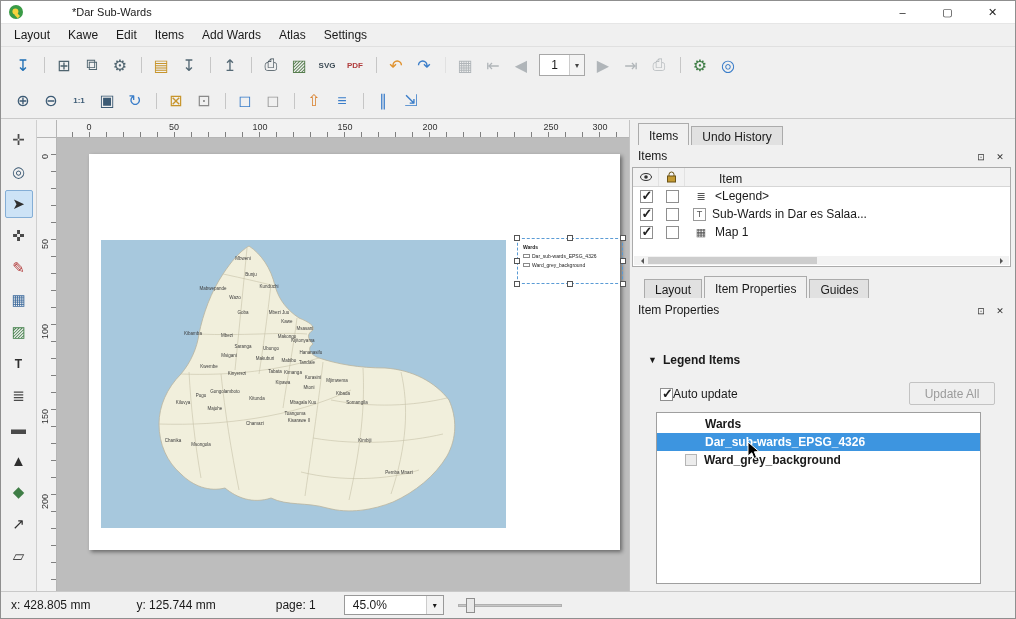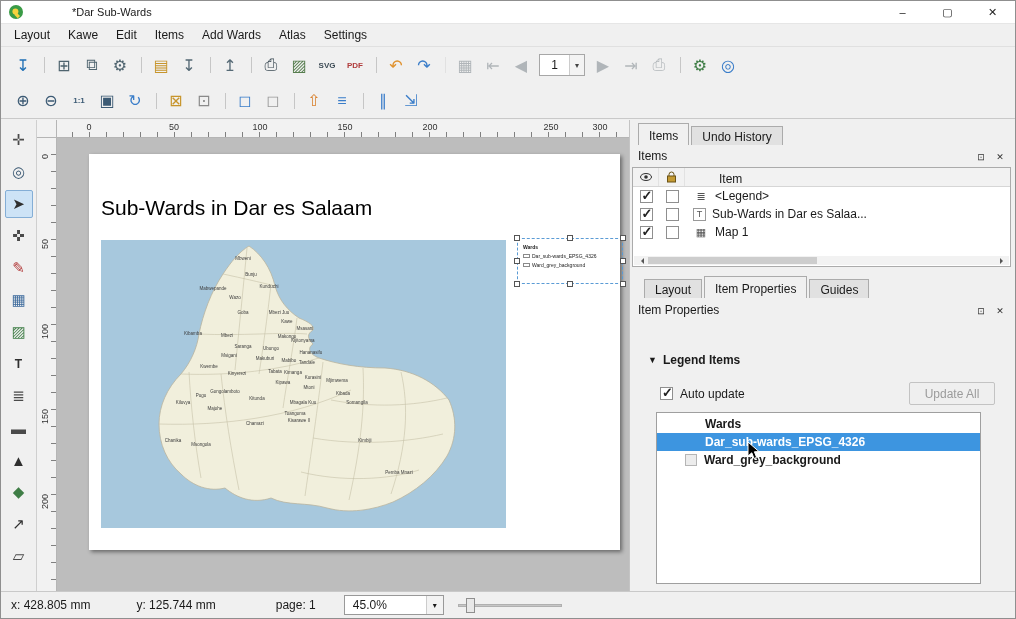--- a/index.html
+++ b/index.html
@@ -83,21 +83,21 @@
   .it-label { margin-left:6px; white-space:nowrap; }
   .hscroll { position:absolute; left:1px; right:1px; bottom:1px; height:9px; background:#f2f2f2; }
   .hscroll .thumb { position:absolute; left:14px; width:45%; top:1px; bottom:1px; background:#cdcdcd; }
   .sarrow { position:absolute; top:0; width:13px; height:100%; display:flex; align-items:center; justify-content:center; }
   .sarrow.l{left:0;} .sarrow.r{right:0;}
   .sarrow.l::before{content:""; border:3px solid transparent; border-right-color:#555;}
   .sarrow.r::before{content:""; border:3px solid transparent; border-left-color:#555;}
   .legend-bar { position:absolute; left:2px; right:4px; top:200px; height:19px; background:#d6d6d6; border:1px solid #c0c0c0; display:flex; align-items:center; padding-left:10px; font-weight:bold; }
   .group-row { position:absolute; left:18px; top:233px; font-weight:bold; display:flex; align-items:center; gap:6px; }
   .group-arrow { font-size:9px; }
-  .auto-row { position:absolute; left:30px; top:267px; display:flex; align-items:flex-start; gap:7px; }
+  .auto-row { position:absolute; left:30px; top:267px; display:flex; align-items:flex-end; }
   .update-btn { position:absolute; right:20px; top:262px; width:86px; height:23px; background:#efefef; border:1px solid #c3c3c3; color:#9b9b9b; display:flex; align-items:center; justify-content:center; border-radius:2px; }
   .legend-list { position:absolute; left:26px; right:34px; top:292px; height:172px; background:#fff; border:1px solid #9f9f9f; padding-top:2px; }
   .legend-row { height:18px; display:flex; align-items:center; font-weight:bold; padding-left:48px; color:#1a1a1a; }
   .legend-row.selected { background:#3d95e0; color:#fff; }
   .legend-row .swatch { display:none; }
   .legend-row.has-swatch { padding-left:28px; }
   .legend-row.has-swatch .swatch { display:block; width:12px; height:12px; background:#ececec; border:1px solid #b5b5b5; margin-right:7px; flex:none; }
   
   .statusbar { position:absolute; left:0; right:0; bottom:0; height:27px; background:#f0f0f0; border-top:1px solid #c9c9c9; display:flex; align-items:center; padding:0 10px; }
   .sb-msg { flex:1; }
@@ -226,21 +226,20 @@
 
   <span class="v-num" style="top: 16px;">0</span>
       <span class="v-num" style="top: 101px;">50</span>
       <span class="v-num" style="top: 186px;">100</span>
       <span class="v-num" style="top: 271px;">150</span>
       <span class="v-num" style="top: 356px;">200</span>
     </div>
 
   <div class="canvas">
     <div class="page">
-      <div class="page-title">Sub-Wards in Dar es Salaam</div>
 
       <div class="map">
         <svg viewBox="0 0 405 288" width="405" height="288">
           <rect x="0" y="0" width="405" height="288" fill="#a7c8dd"></rect>
           <path stroke="#b9b49e" stroke-width="0.8" d="M148,6 C160,14 170,28 174,46 C178,60 186,70 198,78 C208,82 214,86 212,90 C206,94 206,98 212,104 C206,108 208,114 218,118 C236,124 258,128 284,128 C312,130 334,142 348,160 C356,178 356,198 346,216 C334,236 314,252 292,262 C272,270 248,274 226,268 C206,262 186,266 170,258 C152,264 136,258 124,248 C108,252 92,246 80,234 C66,222 58,204 58,184 C58,166 66,148 80,134 C90,122 96,108 98,94 C102,74 110,52 122,34 C130,22 138,12 148,6 Z" fill="#f1efdc"></path>
           <path fill="none" stroke-width="0.6" d="M122,34 C150,40 166,44 174,46 M98,94 C140,96 180,92 206,94 M80,134 C130,136 180,130 218,118 M58,184 C120,186 190,178 250,150 M146,8 C142,50 138,90 134,130 M170,44 C166,80 162,108 158,134 M196,78 C192,110 186,140 182,168 M120,134 C124,172 130,210 138,250 M88,132 C90,168 94,204 100,238 M222,122 C218,158 212,200 204,256 M262,128 C264,166 260,206 248,260 M300,132 C308,166 306,206 290,254 M230,160 C272,168 312,166 346,158 M212,198 C258,206 308,202 342,194 M200,232 C240,242 288,240 318,230" stroke="#c6c1a8"></path>
         </svg>
         <span>
           
         <span class="map-label" style="left: 142px; top: 18px;">Mbweni</span><span class="map-label" style="left: 150px; top: 34px;">Bunju</span><span class="map-label" style="left: 112px; top: 48px;">Mabwepande</span><span class="map-label" style="left: 134px; top: 57px;">Wazo</span><span class="map-label" style="left: 168px; top: 46px;">Kunduchi</span><span class="map-label" style="left: 142px; top: 72px;">Goba</span><span class="map-label" style="left: 178px; top: 72px;">Mbezi Juu</span><span class="map-label" style="left: 186px; top: 81px;">Kawe</span><span class="map-label" style="left: 204px; top: 88px;">Msasani</span><span class="map-label" style="left: 186px; top: 96px;">Makongo</span><span class="map-label" style="left: 92px; top: 93px;">Kibamba</span><span class="map-label" style="left: 126px; top: 95px;">Mbezi</span><span class="map-label" style="left: 202px; top: 100px;">Kijitonyama</span><span class="map-label" style="left: 142px; top: 106px;">Saranga</span><span class="map-label" style="left: 170px; top: 108px;">Ubungo</span><span class="map-label" style="left: 210px; top: 112px;">Hananasifu</span><span class="map-label" style="left: 128px; top: 115px;">Msigani</span><span class="map-label" style="left: 164px; top: 118px;">Makuburi</span><span class="map-label" style="left: 188px; top: 120px;">Mabibo</span><span class="map-label" style="left: 108px; top: 126px;">Kwembe</span><span class="map-label" style="left: 206px; top: 122px;">Tandale</span><span class="map-label" style="left: 136px; top: 133px;">Kinyerezi</span><span class="map-label" style="left: 174px; top: 131px;">Tabata</span><span class="map-label" style="left: 192px; top: 132px;">Kimanga</span><span class="map-label" style="left: 212px; top: 137px;">Kurasini</span><span class="map-label" style="left: 182px; top: 142px;">Kipawa</span><span class="map-label" style="left: 208px; top: 147px;">Mtoni</span><span class="map-label" style="left: 236px; top: 140px;">Mjimwema</span><span class="map-label" style="left: 124px; top: 151px;">Gongolamboto</span><span class="map-label" style="left: 156px; top: 158px;">Kitunda</span><span class="map-label" style="left: 242px; top: 153px;">Kibada</span><span class="map-label" style="left: 202px; top: 162px;">Mbagala Kuu</span><span class="map-label" style="left: 194px; top: 173px;">Toangoma</span><span class="map-label" style="left: 100px; top: 155px;">Pugu</span><span class="map-label" style="left: 114px; top: 168px;">Majohe</span><span class="map-label" style="left: 82px; top: 162px;">Kiluvya</span><span class="map-label" style="left: 154px; top: 183px;">Chamazi</span><span class="map-label" style="left: 198px; top: 180px;">Kisarawe II</span><span class="map-label" style="left: 256px; top: 162px;">Somangila</span><span class="map-label" style="left: 264px; top: 200px;">Kimbiji</span><span class="map-label" style="left: 72px; top: 200px;">Chanika</span><span class="map-label" style="left: 100px; top: 204px;">Msongola</span><span class="map-label" style="left: 298px; top: 232px;">Pemba Mnazi</span></span>

